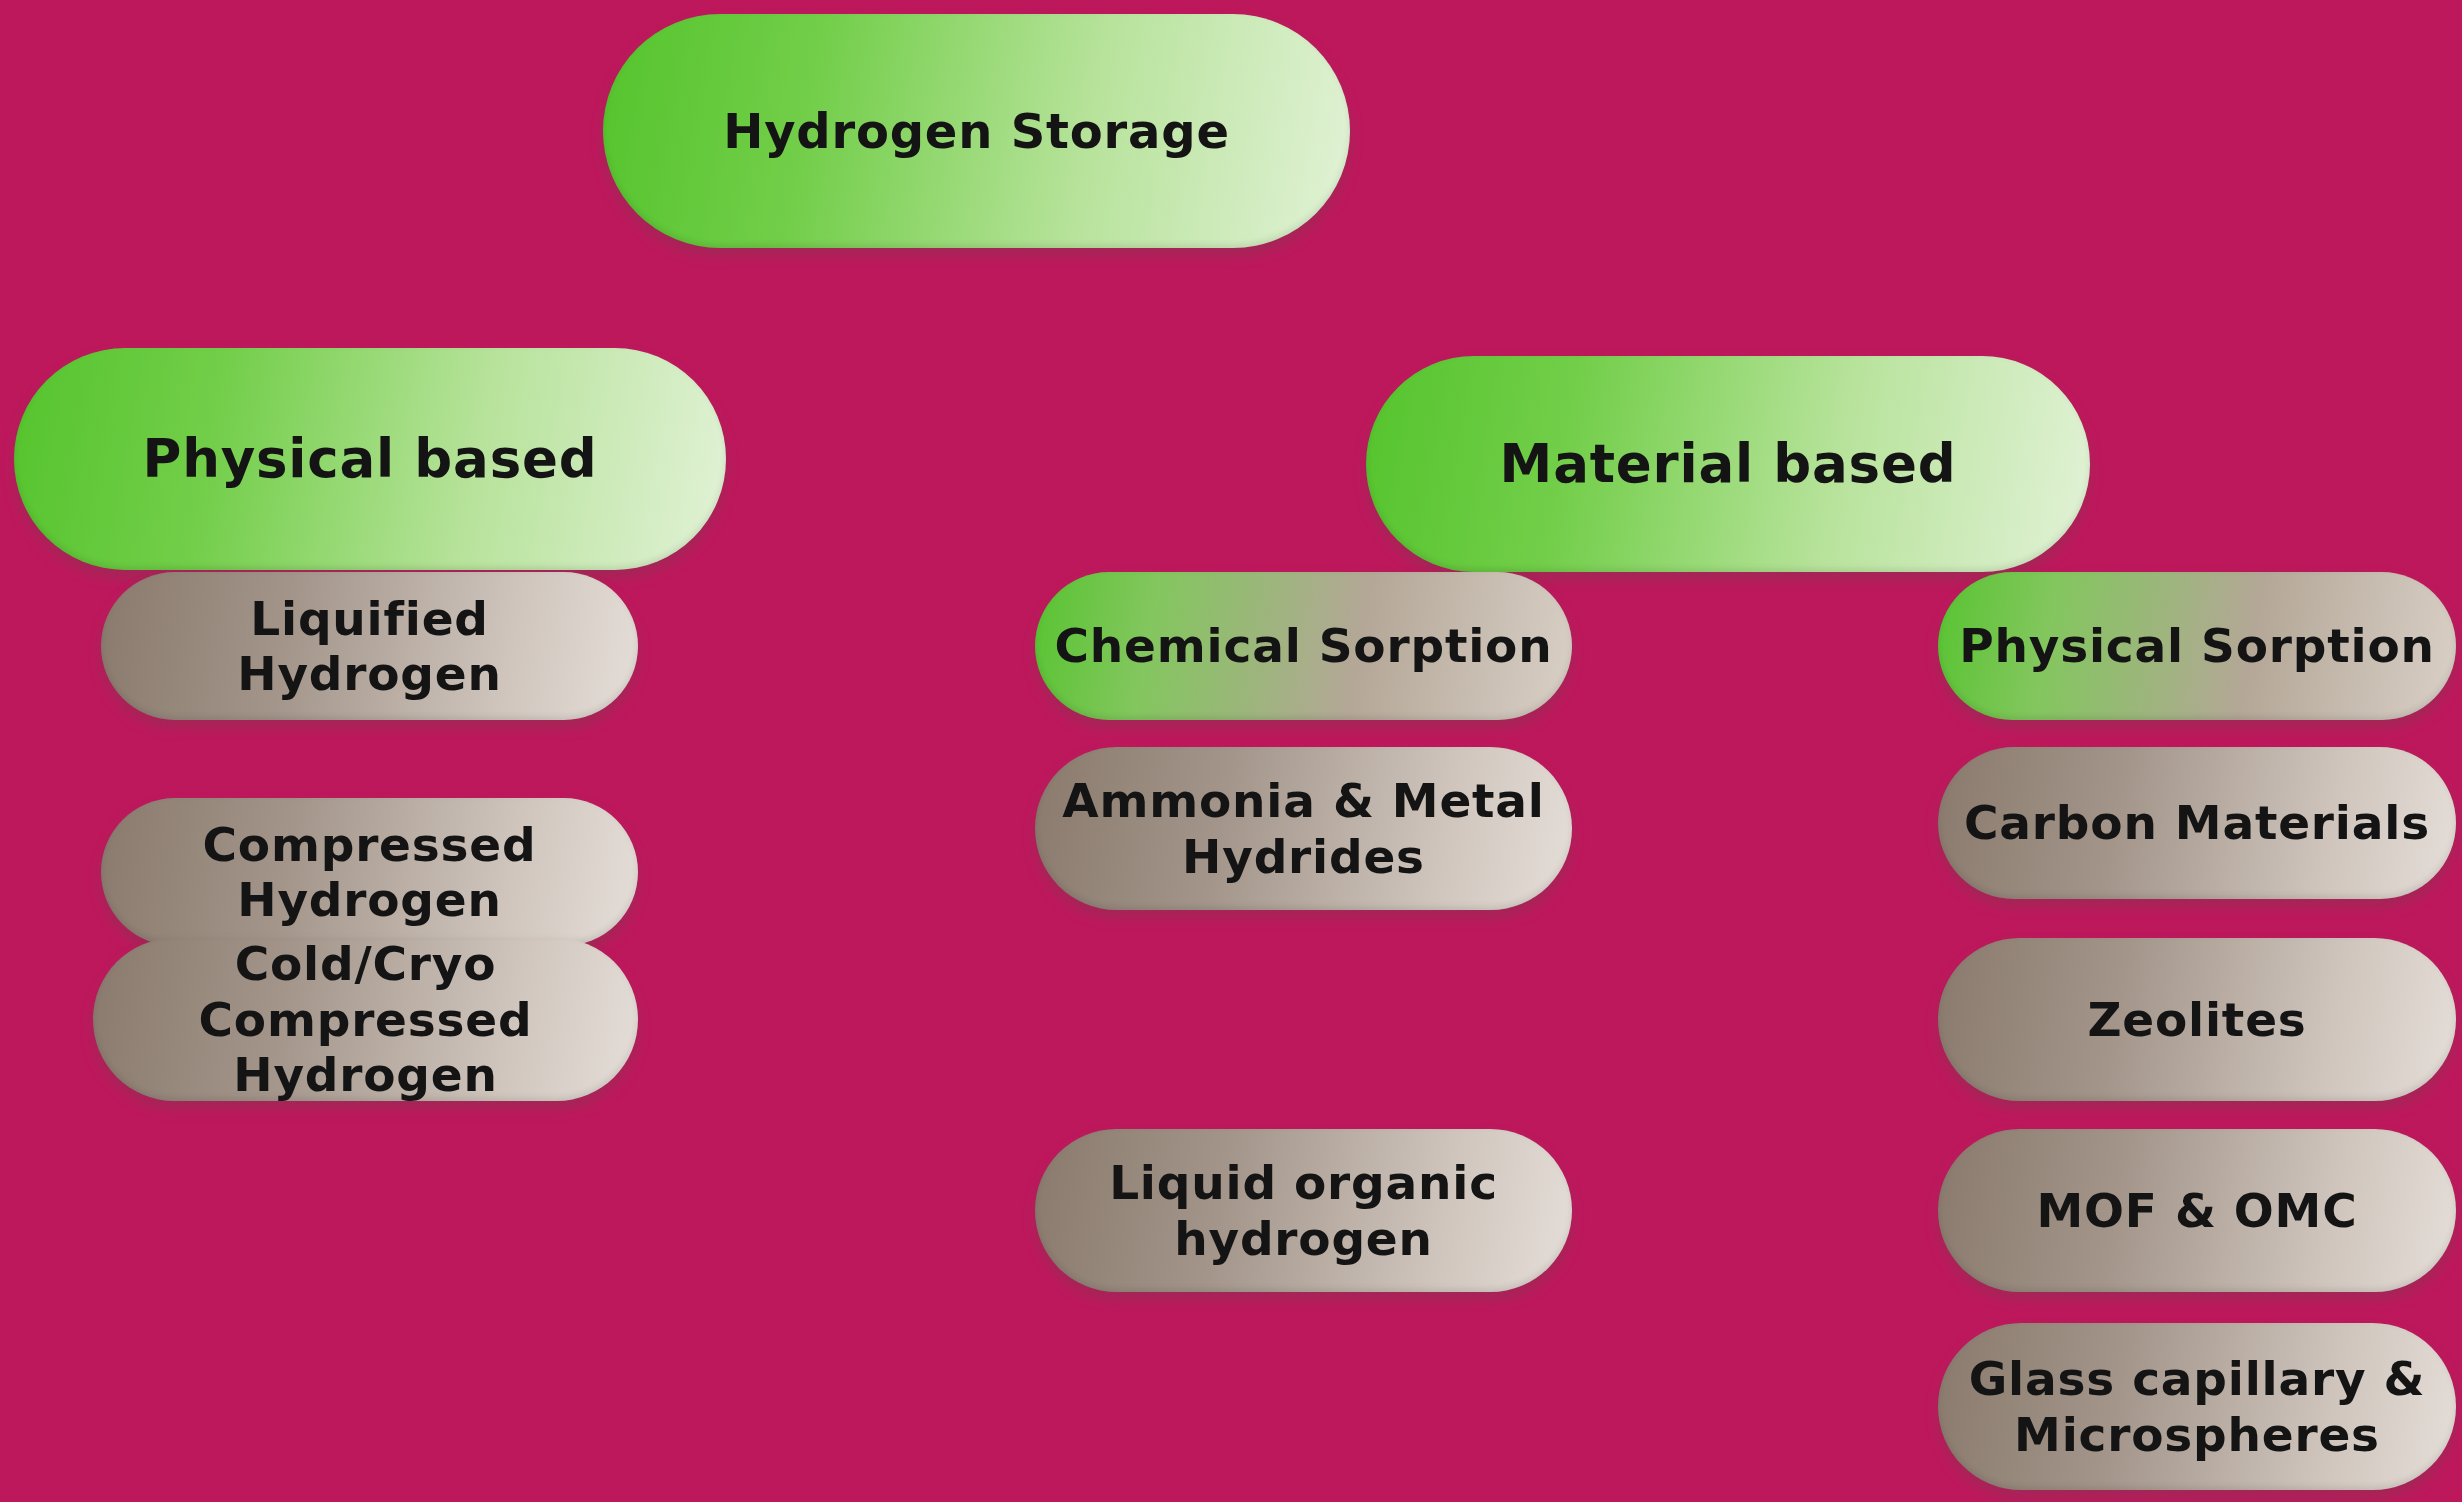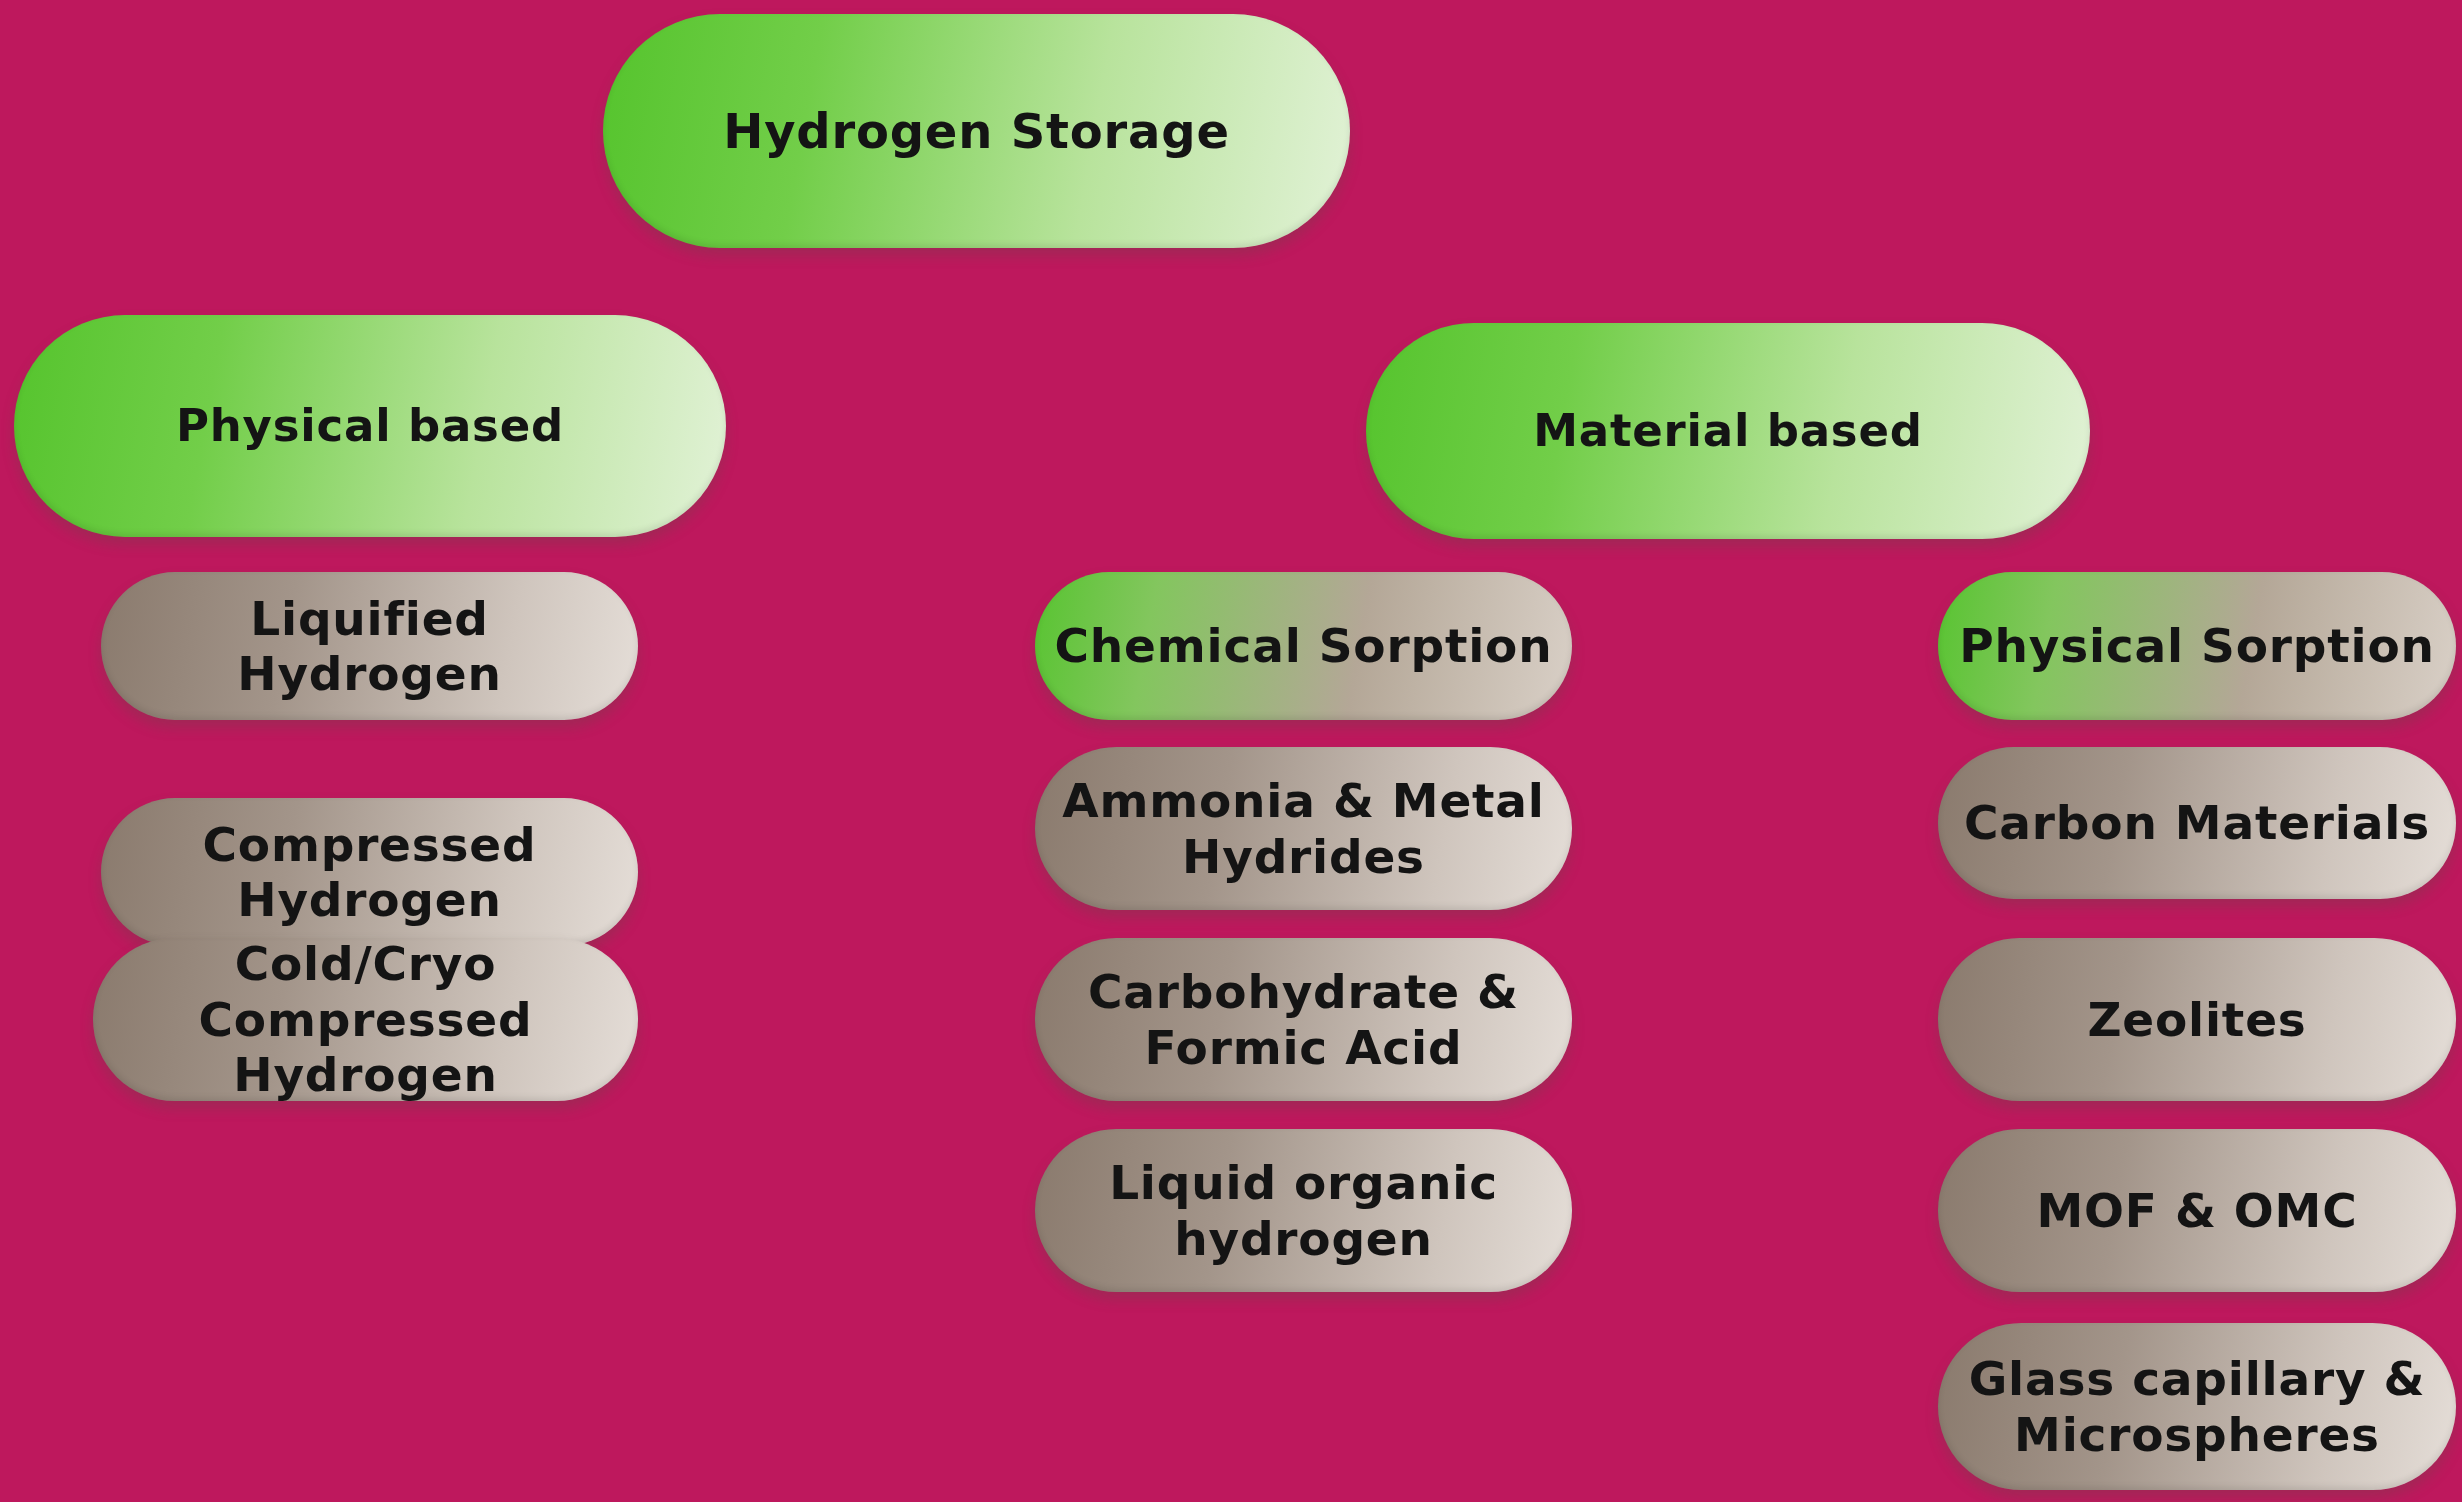--- a/index.html
+++ b/index.html
@@ -33,21 +33,21 @@
   .pill.green {
     background: linear-gradient(100deg, #55c42d 0%, #72ce49 28%, #b8e39c 65%, #e2f2d7 100%);
   }
   .pill.mixed {
     background: linear-gradient(100deg, #58c431 0%, #83c65e 22%, #b4a797 60%, #d9d0c7 100%);
   }
   .pill.brown {
     background: linear-gradient(100deg, #8a7a6d 0%, #a3958a 35%, #cfc5bd 75%, #e5ded8 100%);
   }
   .level-1 { font-size: 48px; }
-  .level-2 { font-size: 45px; }
+  .level-2 { font-size: 53px; margin-top: 33px; }
   .level-3 { font-size: 47px; }
 </style>
 </head>
 <body>
 
 <div id="canvas">
 
   <div class="pill green level-1" style="left:603px; top:14px; width:747px; height:234px; border-radius:117px;">Hydrogen Storage</div>
 
   <div class="pill green level-2" style="left:14px; top:315px; width:712px; height:222px; border-radius:111px;">Physical based</div>
@@ -57,21 +57,20 @@
   <div class="pill brown level-3" style="left:101px; top:572px; width:537px; height:148px; border-radius:74px;">Liquified Hydrogen</div>
 
   <div class="pill brown level-3" style="left:101px; top:798px; width:537px; height:148px; border-radius:74px;">Compressed Hydrogen</div>
 
   <div class="pill brown level-3" style="left:93px; top:938px; width:545px; height:163px; border-radius:82px;">Cold/Cryo Compressed Hydrogen</div>
 
   <div class="pill mixed level-3" style="left:1035px; top:572px; width:537px; height:148px; border-radius:74px;">Chemical Sorption</div>
 
   <div class="pill brown level-3" style="left:1035px; top:747px; width:537px; height:163px; border-radius:82px;">Ammonia &amp; Metal Hydrides</div>
 
-  <div class="pill brown level-3" style="left:1035px; top:938px; width:537px; height:163px; border-radius:82px;">Carbohydrate &amp; Formic Acid</div>
 
   <div class="pill brown level-3" style="left:1035px; top:1129px; width:537px; height:163px; border-radius:82px;">Liquid organic hydrogen</div>
 
   <div class="pill mixed level-3" style="left:1938px; top:572px; width:518px; height:148px; border-radius:74px;">Physical Sorption</div>
 
   <div class="pill brown level-3" style="left:1938px; top:747px; width:518px; height:152px; border-radius:76px;">Carbon Materials</div>
 
   <div class="pill brown level-3" style="left:1938px; top:938px; width:518px; height:163px; border-radius:82px;">Zeolites</div>
 
   <div class="pill brown level-3" style="left:1938px; top:1129px; width:518px; height:163px; border-radius:82px;">MOF &amp; OMC</div>

